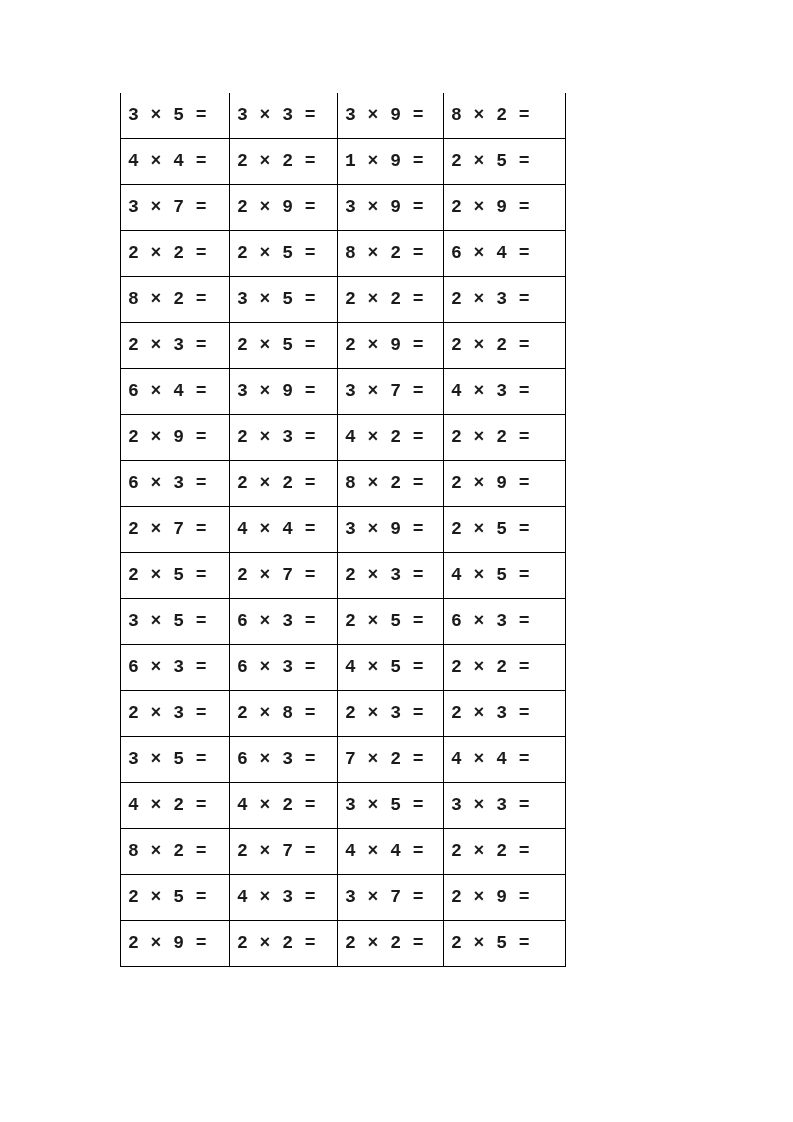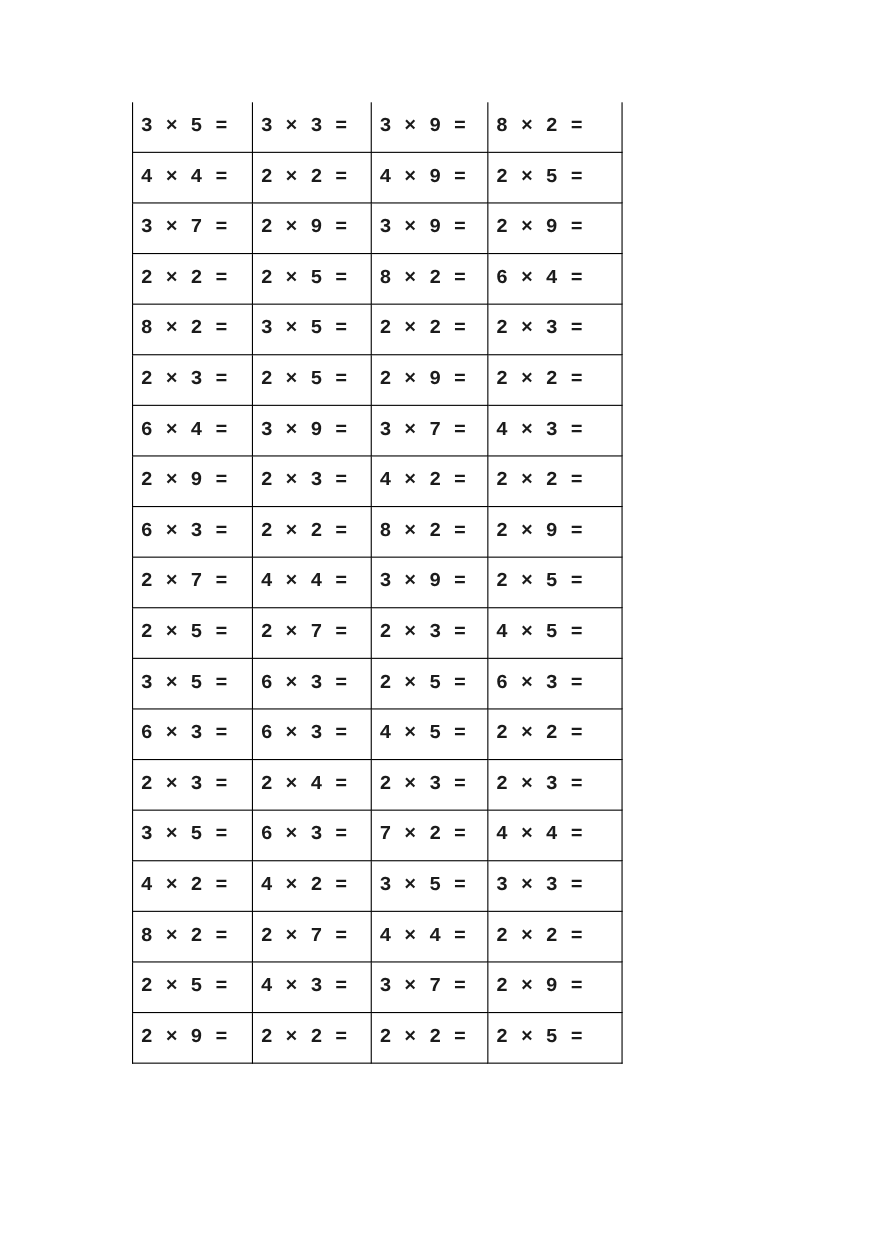--- a/index.html
+++ b/index.html
@@ -65,21 +65,21 @@
     <tbody>
         <tr>
           <td>3 × 5 =</td>
           <td>3 × 3 =</td>
           <td>3 × 9 =</td>
           <td>8 × 2 =</td>
         </tr>
         <tr>
           <td>4 × 4 =</td>
           <td>2 × 2 =</td>
-          <td>4 × 9 =</td>
+          <td>1 × 9 =</td>
           <td>2 × 5 =</td>
         </tr>
         <tr>
           <td>3 × 7 =</td>
           <td>2 × 9 =</td>
           <td>3 × 9 =</td>
           <td>2 × 9 =</td>
         </tr>
         <tr>
           <td>2 × 2 =</td>
@@ -136,21 +136,21 @@
           <td>6 × 3 =</td>
         </tr>
         <tr>
           <td>6 × 3 =</td>
           <td>6 × 3 =</td>
           <td>4 × 5 =</td>
           <td>2 × 2 =</td>
         </tr>
         <tr>
           <td>2 × 3 =</td>
-          <td>2 × 4 =</td>
+          <td>2 × 8 =</td>
           <td>2 × 3 =</td>
           <td>2 × 3 =</td>
         </tr>
         <tr>
           <td>3 × 5 =</td>
           <td>6 × 3 =</td>
           <td>7 × 2 =</td>
           <td>4 × 4 =</td>
         </tr>
         <tr>

